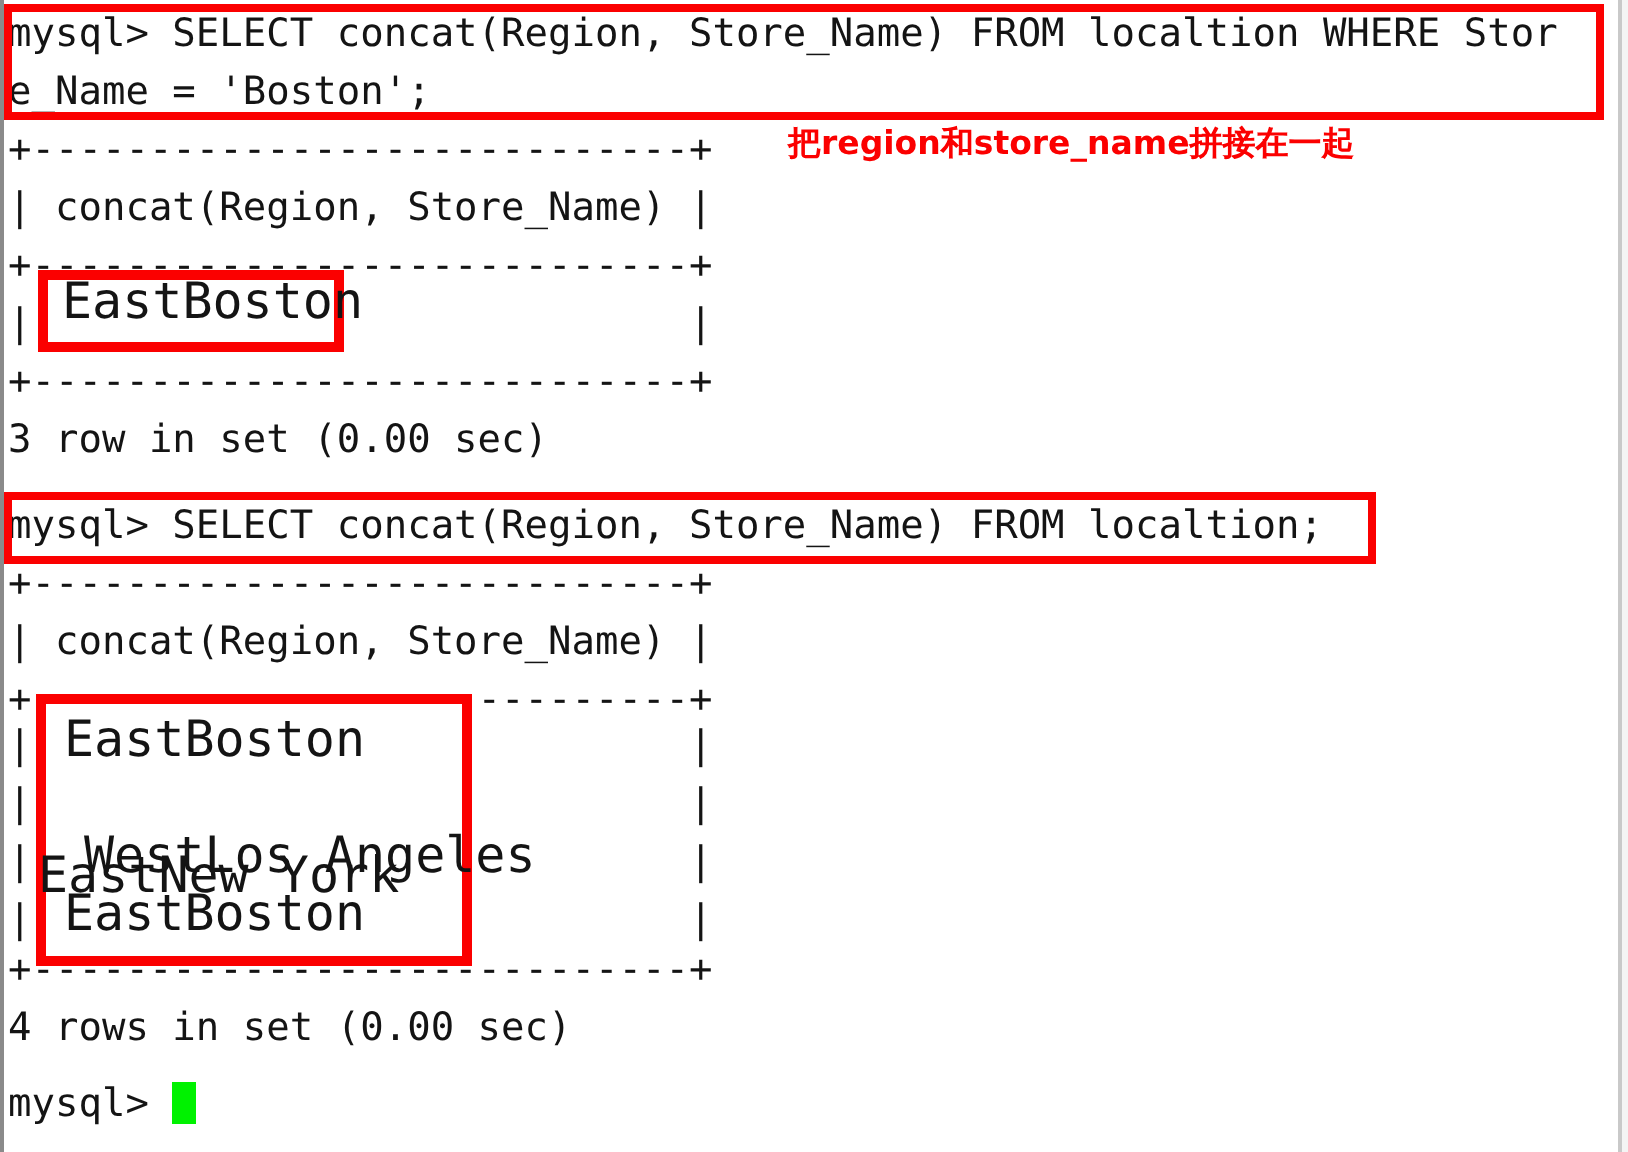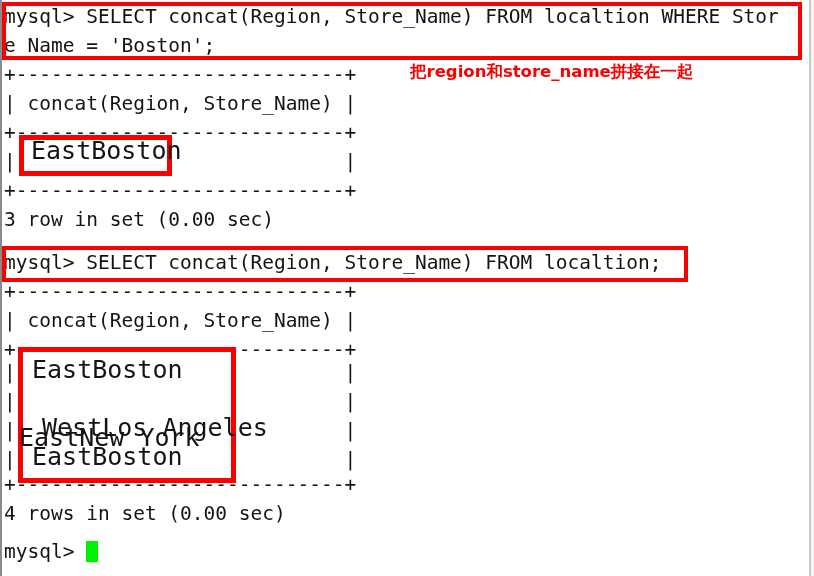--- a/index.html
+++ b/index.html
@@ -131,18 +131,18 @@
   <div class="overlay-text" style="left:31px; top:136px;">EastBoston</div>
 
   <div class="redbox" style="left:2px; top:246px; width:686px; height:36px;"></div>
 
   <div class="redbox-filled" style="left:18px; top:347px; width:218px; height:136px;"></div>
   <div class="overlay-text" style="left:32px; top:355px;">EastBoston</div>
   <div class="overlay-text" style="left:19px; top:384px;margin-top:39px;">EastNew York</div>
   <div class="overlay-text" style="left:42px; top:413px;">WestLos Angeles</div>
   <div class="overlay-text" style="left:32px; top:442px;">EastBoston</div>
 
-  <div class="annot-text" style="left:410px; top:61px;text-align:right;">把region和store_name拼接在一起</div>
+  <div class="annot-text" style="left:394px; top:61px;text-align:right;">把region和store_name拼接在一起</div>
 
   <div class="edge-right"></div>
   <div class="edge-right-pad"></div>
 
 </div>
 
 </body></html>

